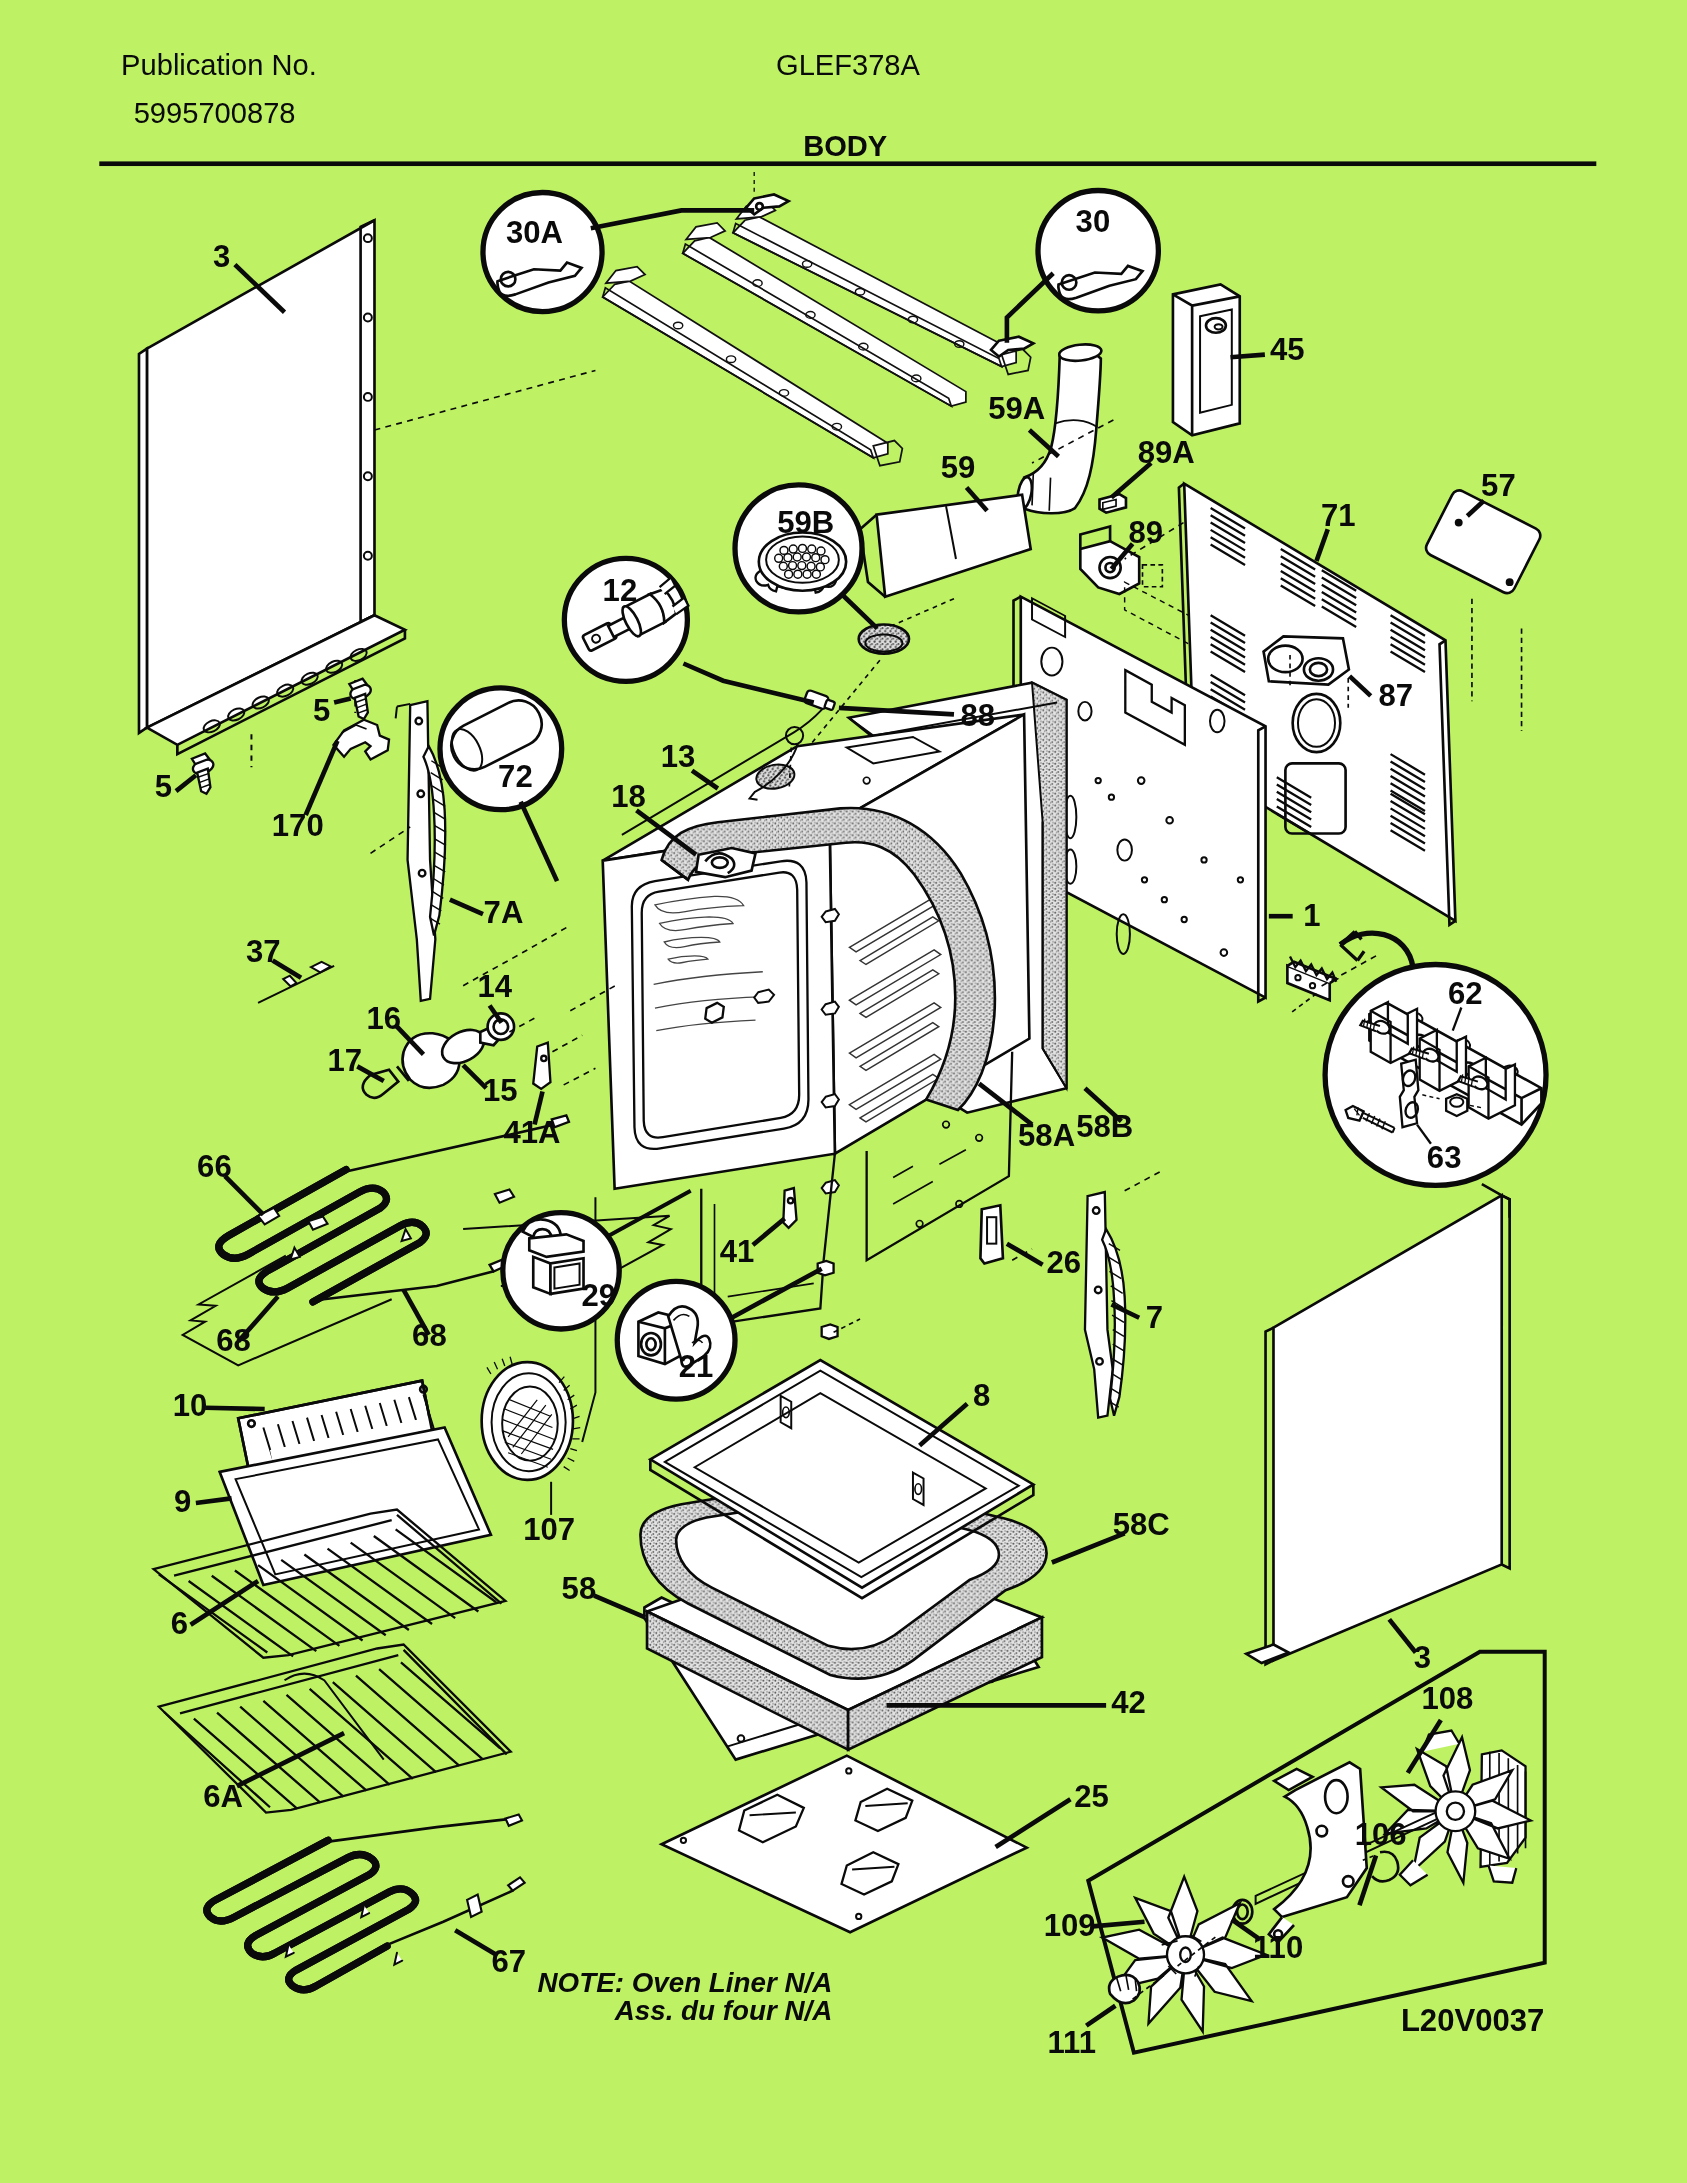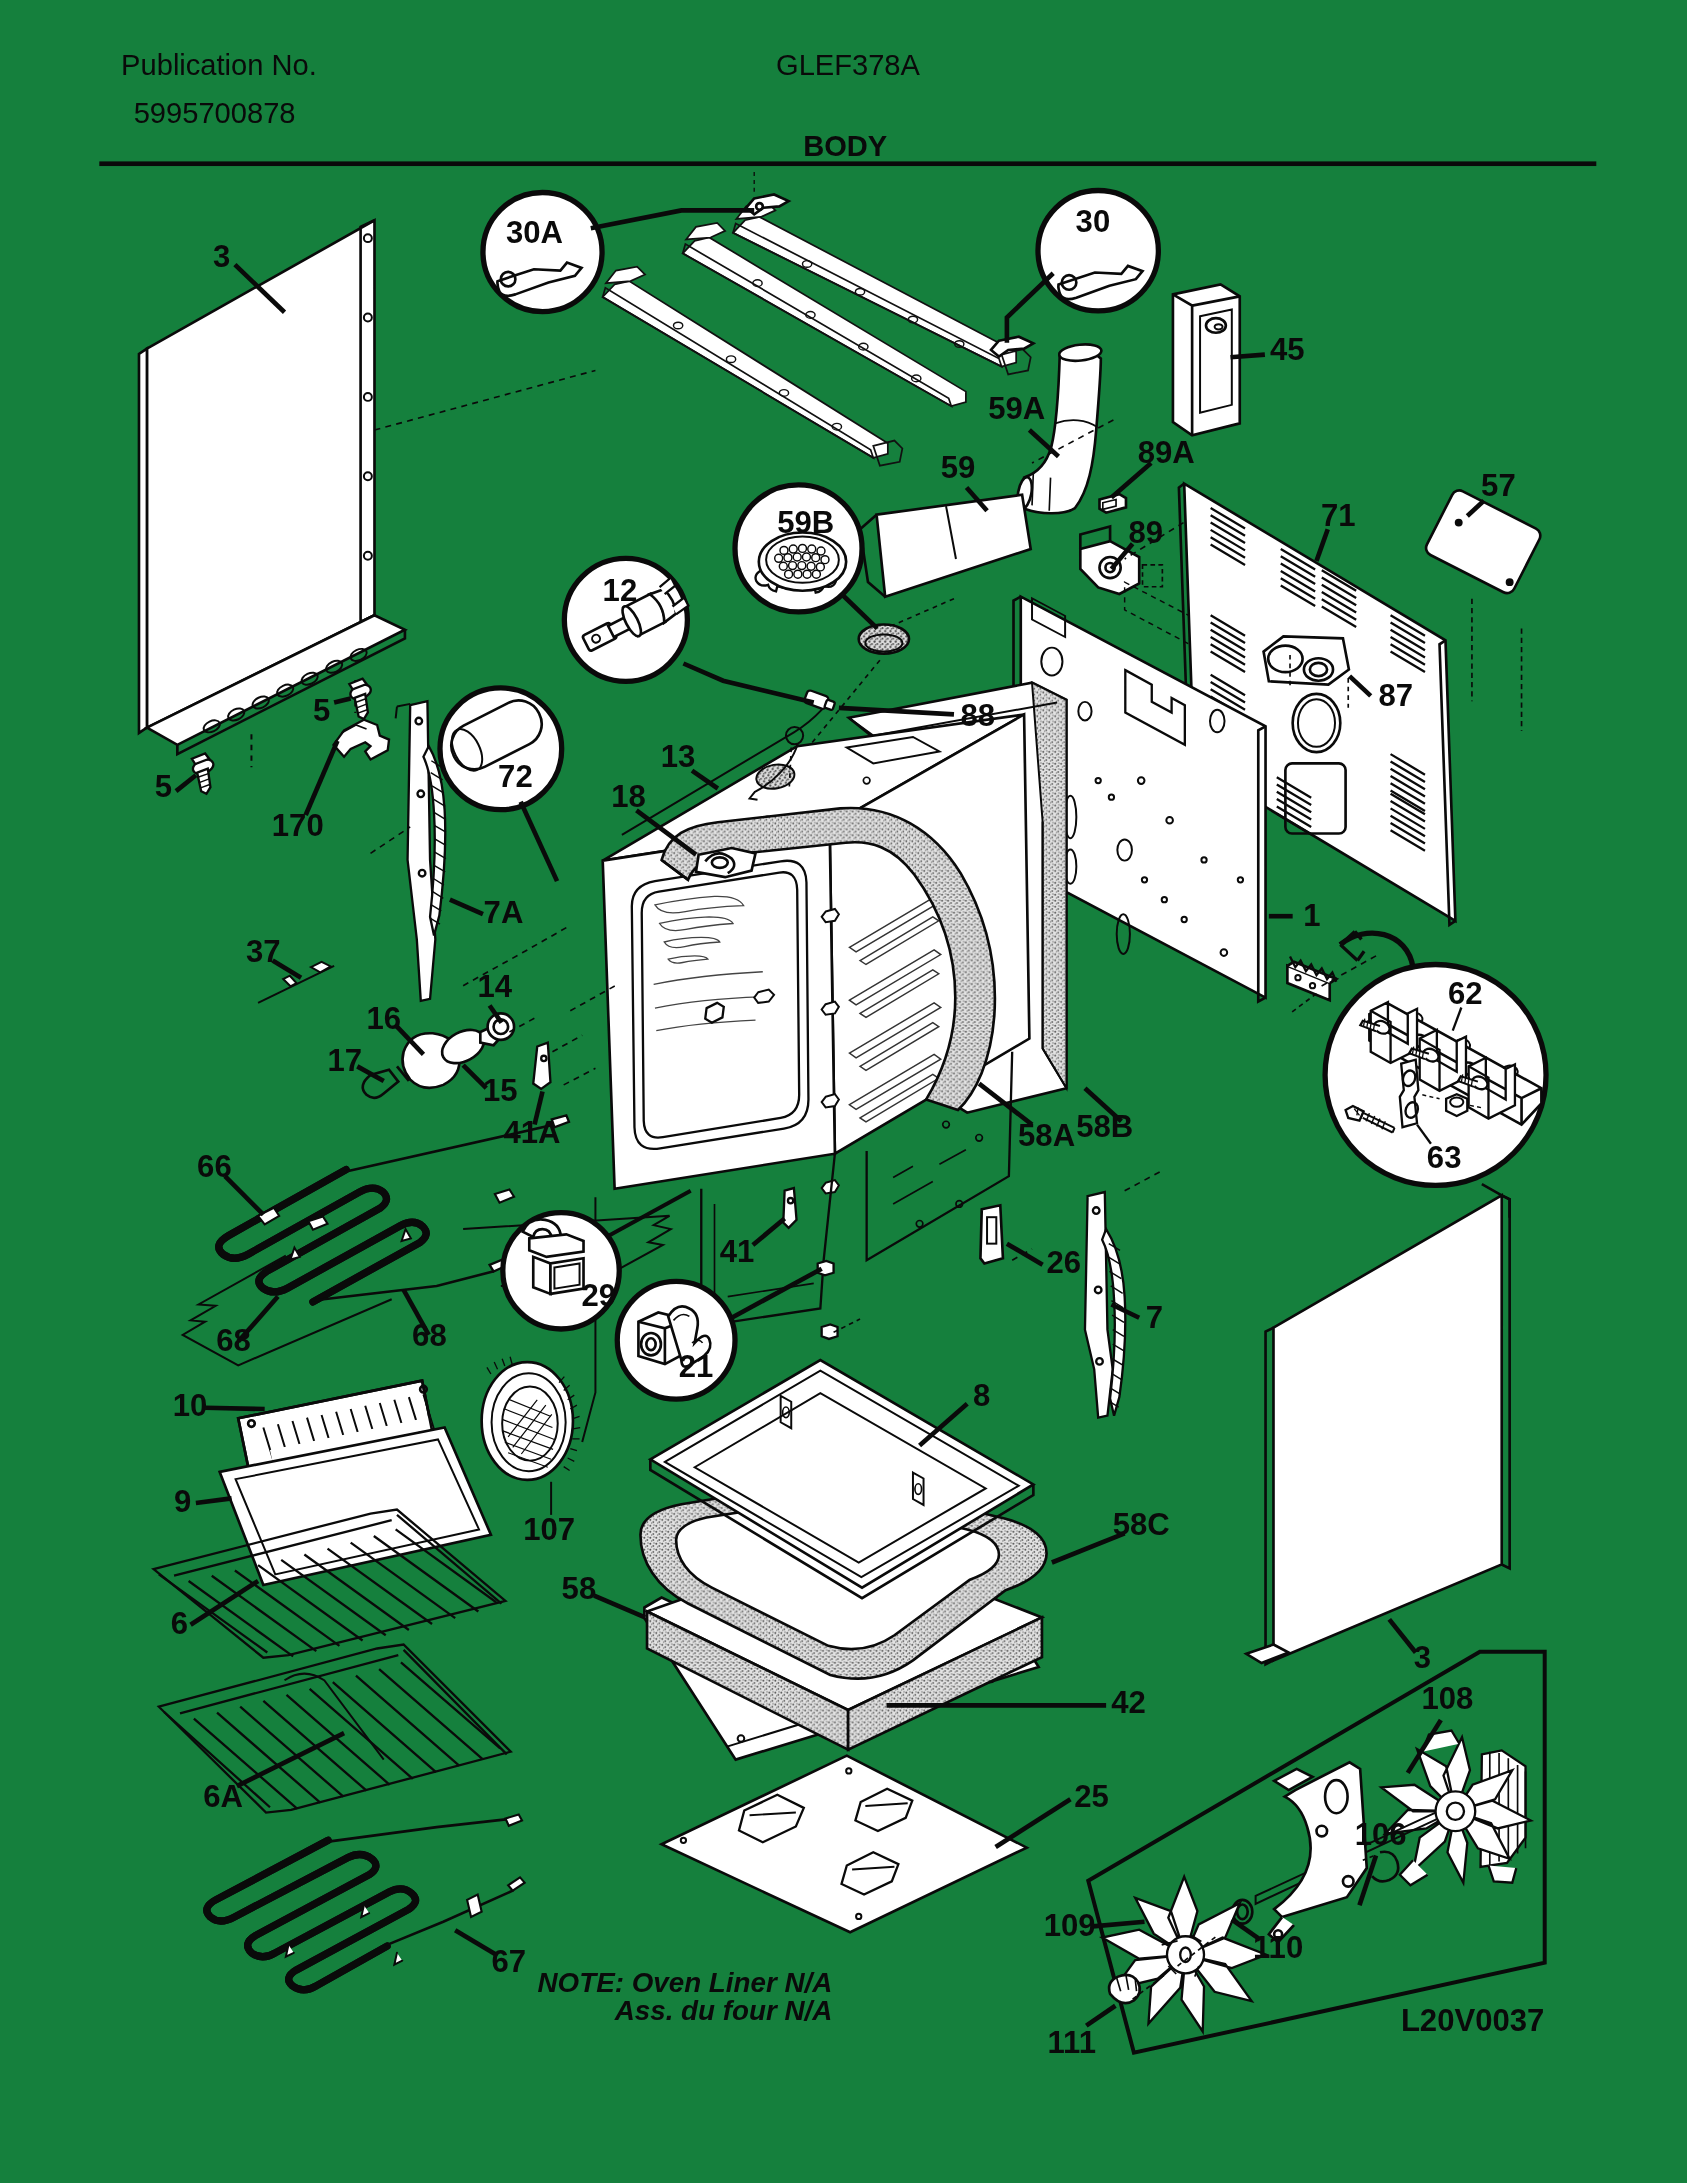--- a/index.html
+++ b/index.html
@@ -1,16 +1,16 @@
 <!DOCTYPE html>
 <html style="font-size:10.6px"><head>
 <meta charset="utf-8">
 <style>
 html,body{margin:0;padding:0;background:#fff;}
-#page{width:1687px;height:2183px;position:relative;background:#15803d;overflow:hidden;}
+#page{width:1687px;height:2183px;position:relative;background:#bef264;overflow:hidden;}
 svg{position:absolute;top:0;left:0;}
 text{font-family:"Liberation Sans",sans-serif;fill:#0a0a0a;}
 .lbl{font-weight:bold;font-size:47px;}
 .hdr{font-size:44px;}
 .note{font-weight:bold;font-style:italic;font-size:42px;}
 </style>
 </head>
 <body>
 <div id="page">
 <svg width="1687" height="2183" viewBox="0 0 2550 3300" fill="none" stroke="none">

